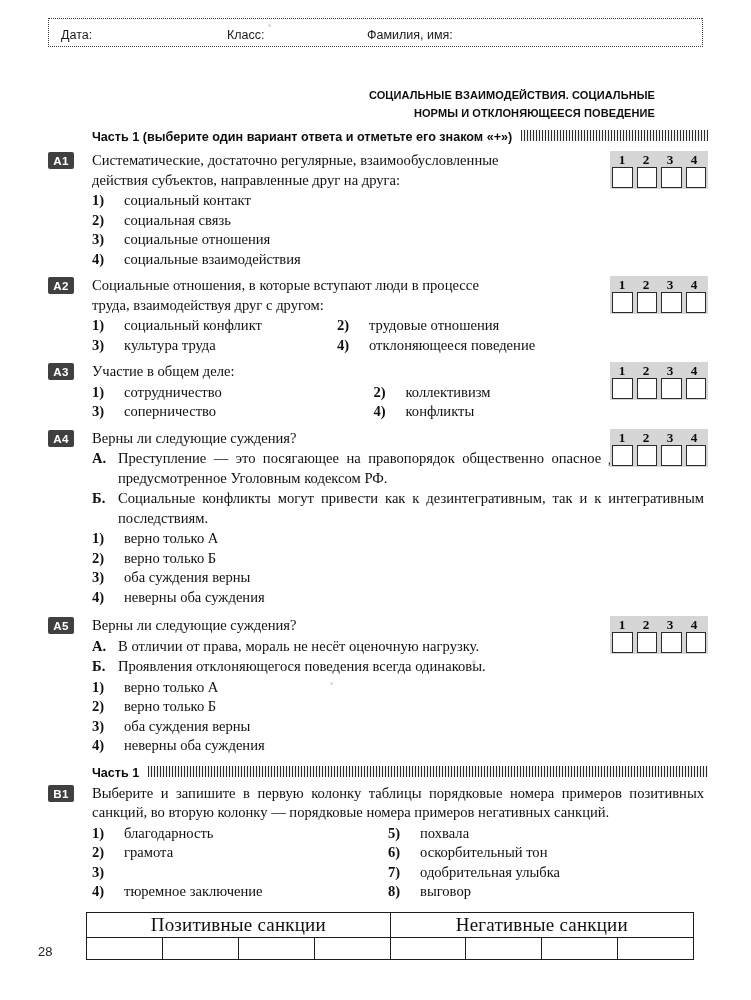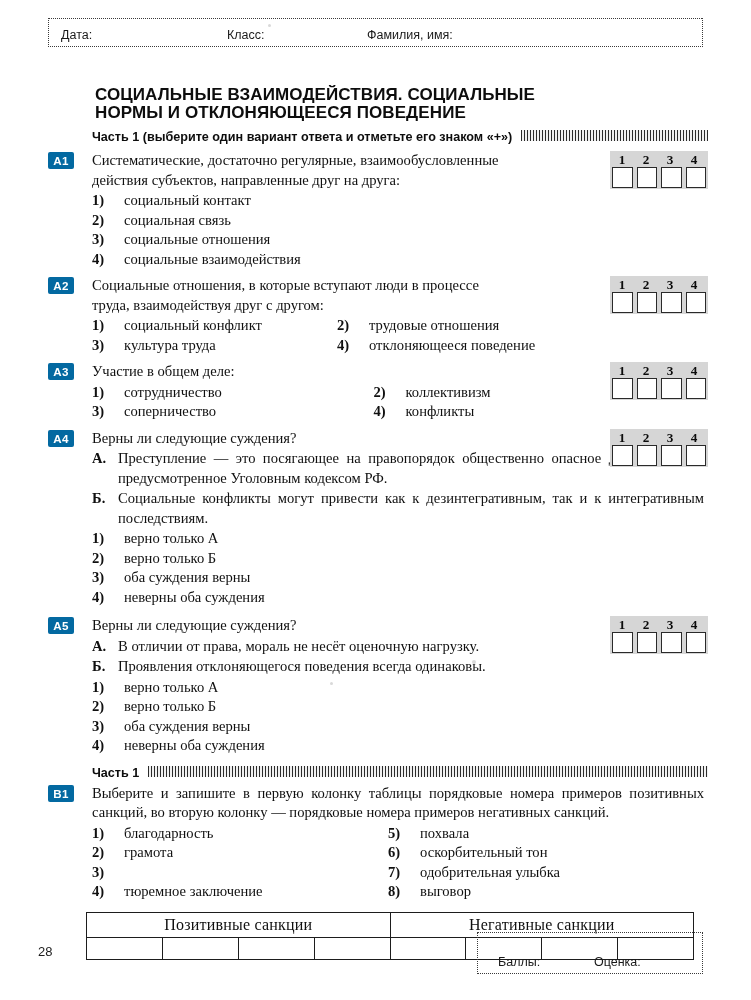--- a/index.html
+++ b/index.html
@@ -73,24 +73,24 @@
   .hf-date  { left: 12px; }
   .hf-class { left: 178px; }
   .hf-name  { left: 318px; }
 
   
   .doc-title {
     position: absolute;
     top: 86px;
     left: 95px;
     width: 560px;
-    text-align: left;
+    text-align: right;
     font-family: "Liberation Sans", sans-serif;
     font-weight: bold;
-    font-size: 17px;
+    font-size: 11px;
     line-height: 18px;
     letter-spacing: 0.1px;
     color: #0d0d0d;
   }
 
   
   .body {
     position: absolute;
     left: 48px;
     top: 130px;
@@ -122,21 +122,21 @@
     position: relative;
     margin-top: 7px;
     min-height: 20px;
   }
   .badge {
     position: absolute;
     left: 0;
     top: 1px;
     width: 26px;
     height: 17px;
-    background: #0369a1;
+    background: #404040;
     border-radius: 2px;
     color: #ffffff;
     font-family: "Liberation Sans", sans-serif;
     font-weight: bold;
     font-size: 11.6px;
     line-height: 17px;
     text-align: center;
     letter-spacing: 0.3px;
   }
   .q-body {
@@ -223,21 +223,21 @@
     width: 608px;
     border-collapse: collapse;
     font-family: "Liberation Serif", serif;
   }
   .sanc-table th, .sanc-table td {
     border: 1px solid #1d1d1d;
     height: 19px;
   }
   .sanc-table th {
     font-weight: normal;
-    font-size: 16px;
+    font-size: 19px;
     height: 22px;
     letter-spacing: 0.2px;
     margin-top: 32px;
   }
   .sanc-table td { width: 76px; }
 
   
   .page-num {
     position: absolute;
     left: 38px;
@@ -618,18 +618,14 @@
         <td></td>
         <td></td>
         <td></td>
       </tr>
     </tbody>
       </table>
 
   </div>
 
   <div class="page-num">28</div>
-  <div class="score-box">
-    <span class="s-ball">Баллы:</span>
-    <span class="s-mark">Оценка:</span>
-  </div>
 
 </div>
 
 </body></html>

